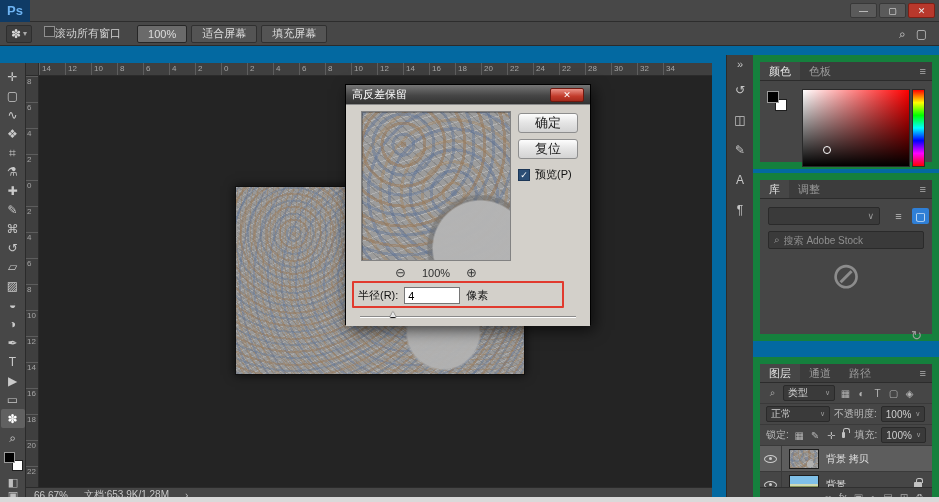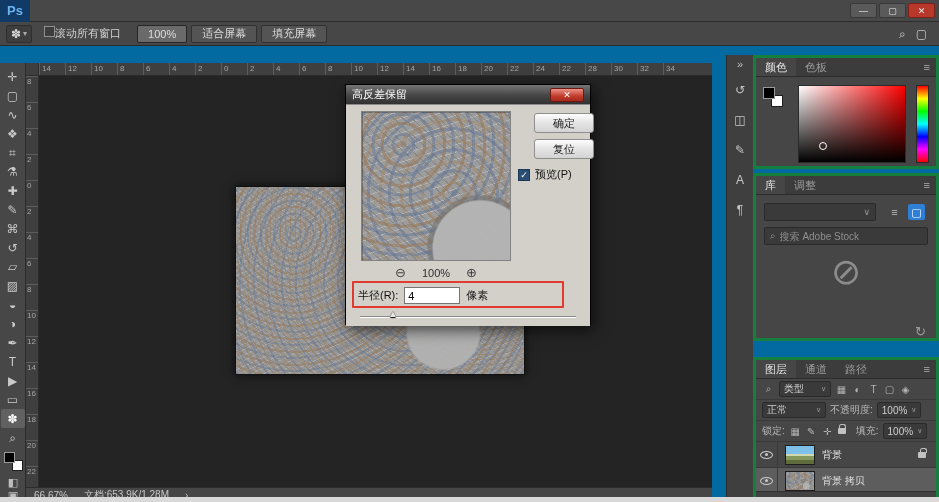--- a/index.html
+++ b/index.html
@@ -75,42 +75,42 @@
       repeating-linear-gradient(42deg, rgba(60,60,60,.2) 0 1px, rgba(0,0,0,0) 1px 6px),
       repeating-linear-gradient(-18deg, rgba(240,240,240,.25) 0 1px, rgba(0,0,0,0) 1px 7px);
   }
 
   
   .dialog{left:345px;top:84px;width:246px;height:241px;border:1px solid #000;box-shadow:3px 5px 14px rgba(0,0,0,.65);z-index:50}
   .dlg-title{height:19px;background:linear-gradient(#767676,#464646 55%,#323232);display:flex;align-items:center;padding:0 6px;color:#fff;font-size:11px}
   .dlg-close{margin-left:auto;width:34px;height:14px;background:linear-gradient(#ea9287,#c23b2b 60%,#a52a1c);border:1px solid #6e180f;border-radius:2px;color:#fff;font-size:9px;display:flex;align-items:center;justify-content:center}
   .dlg-body{position:relative;height:222px;background:#d3d0ca;border-top:1px solid #8b8b8b}
   .dlg-preview{position:absolute;left:15px;top:6px;width:150px;height:150px;border:1px solid #828282;box-shadow:inset 1px 1px 0 rgba(0,0,0,.25)}
-  .dlg-btn{position:absolute;left:188px;width:60px;height:20px;background:linear-gradient(#fdfdfd,#e6e6e6 45%,#d3d3d3);border:1px solid #8e8e8e;border-radius:3px;font-size:11px;color:#1a1a1a;font-family:inherit}
+  .dlg-btn{position:absolute;left:172px;width:60px;height:20px;background:linear-gradient(#fdfdfd,#e6e6e6 45%,#d3d3d3);border:1px solid #8e8e8e;border-radius:3px;font-size:13px;color:#1a1a1a;font-family:inherit}
   .dlg-btn.ok{top:8px}
   .dlg-btn.reset{top:34px}
   .dlg-check-row{position:absolute;left:172px;top:62px;display:flex;align-items:center;gap:5px;color:#111}
   .dlg-checkbox{width:12px;height:12px;background:#2b4e75;border:1px solid #1d3757;display:flex;align-items:center;justify-content:center}
   .dlg-checkbox::after{content:"✓";color:#fff;font-size:9px}
   .dlg-zoomrow{position:absolute;left:15px;top:160px;width:150px;display:flex;align-items:center;justify-content:center;gap:16px;color:#2e2e2e;font-size:11px}
   .dlg-zoom-icon{font-size:13px;color:#3c3c3c}
   .dlg-radius-row{position:absolute;left:12px;top:182px;display:flex;align-items:center;gap:6px;color:#111}
   .dlg-input{width:56px;height:17px;background:#fff;border:1px solid #767676;font-size:11px;padding:0 3px;font-family:inherit;color:#000}
   .red-annotation{position:absolute;left:6px;top:176px;width:212px;height:27px;border:2px solid #e13a2e;border-radius:1px;pointer-events:none}
   .dlg-track{position:absolute;left:14px;right:14px;top:211px;height:1px;background:#8a8a8a;box-shadow:0 1px 0 #fff}
   .dlg-thumb{position:absolute;left:42px;top:203px;font-size:10px;color:#e6e6e6;text-shadow:0 0 1px #000, 0 1px 1px #000}
 
   
   .strip{left:726px;top:55px;width:27px;height:447px;background:#3f3f3f;border-left:1px solid #2b2b2b}
   .strip-collapse{height:18px;display:flex;align-items:center;justify-content:center;color:#c0c0c0;font-size:11px}
   .strip-icons{display:flex;flex-direction:column;align-items:center;gap:12px;padding-top:8px}
   .strip-icon{width:20px;height:18px;display:flex;align-items:center;justify-content:center;font-size:12px;color:#c6c6c6}
 
   
-  .panel{background:#464646;border:3px solid #15803d}
+  .panel{background:#464646;border:7px solid #15803d}
   .panel-color{left:753px;top:55px;width:186px;height:114px}
   .panel-library{left:753px;top:173px;width:186px;height:168px}
   .panel-layers{left:753px;top:357px;width:186px;height:157px}
   .panel-header{height:19px;background:#3c3c3c;display:flex;align-items:stretch;font-size:11px;border-bottom:1px solid #2c2c2c}
   .ptab{padding:0 9px;display:flex;align-items:center;color:#9b9b9b;white-space:nowrap}
   .ptab.active{background:#464646;color:#e4e4e4}
   .pmenu{margin-left:auto;padding:0 6px;display:flex;align-items:center;color:#b0b0b0;font-size:11px}
 
   
   .color-content{position:relative;height:94px}
@@ -476,35 +476,35 @@
           <span class="mini-icon">✛</span>
         </span>
       <span class="lock-icon"></span>
       <span class="small-label" style="margin-left:6px">填充:</span>
       <span class="sel">
         <span>100%</span>
         <span class="caret">∨</span>
       </span>
     </div>
 
+    <div class="layer-row selected">
+      <span class="eye-cell">
+          <span class="eye-icon"></span>
+        </span>
+      <span class="layer-thumb hp-texture"></span>
+      <span class="layer-name">背景 拷贝</span>
+    </div>
     <div class="layer-row">
       <span class="eye-cell">
           <span class="eye-icon"></span>
         </span>
       <span class="layer-thumb thumb-photo"></span>
       <span class="layer-name">背景</span>
       <span class="layer-lock lock-icon"></span>
     </div>
-    <div class="layer-row selected">
-      <span class="eye-cell">
-          <span class="eye-icon"></span>
-        </span>
-      <span class="layer-thumb hp-texture"></span>
-      <span class="layer-name">背景 拷贝</span>
-    </div>
 
     <div class="layers-bottom">
 
     <span class="lb-icon">∞</span>
         <span class="lb-icon">fx</span>
         <span class="lb-icon">▣</span>
         <span class="lb-icon">◐</span>
         <span class="lb-icon">▤</span>
         <span class="lb-icon">⊞</span>
         <span class="lb-icon">♻</span>

